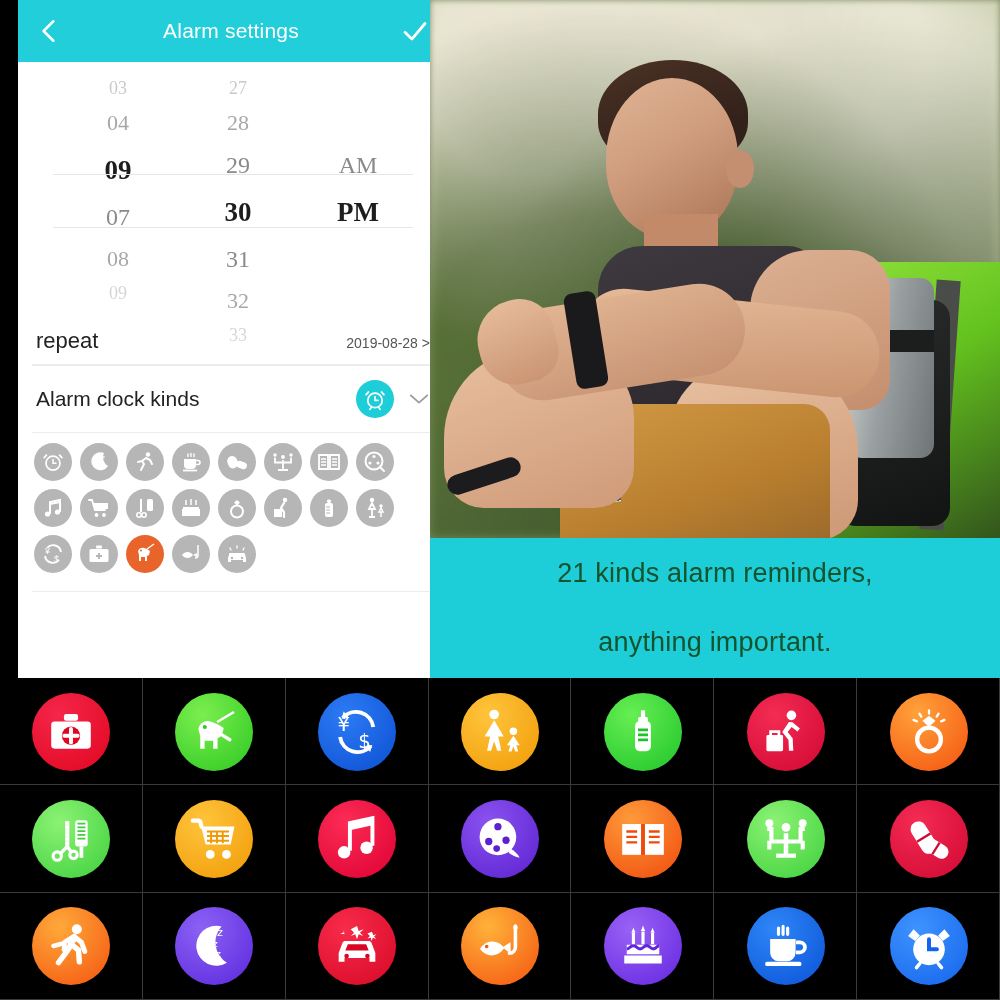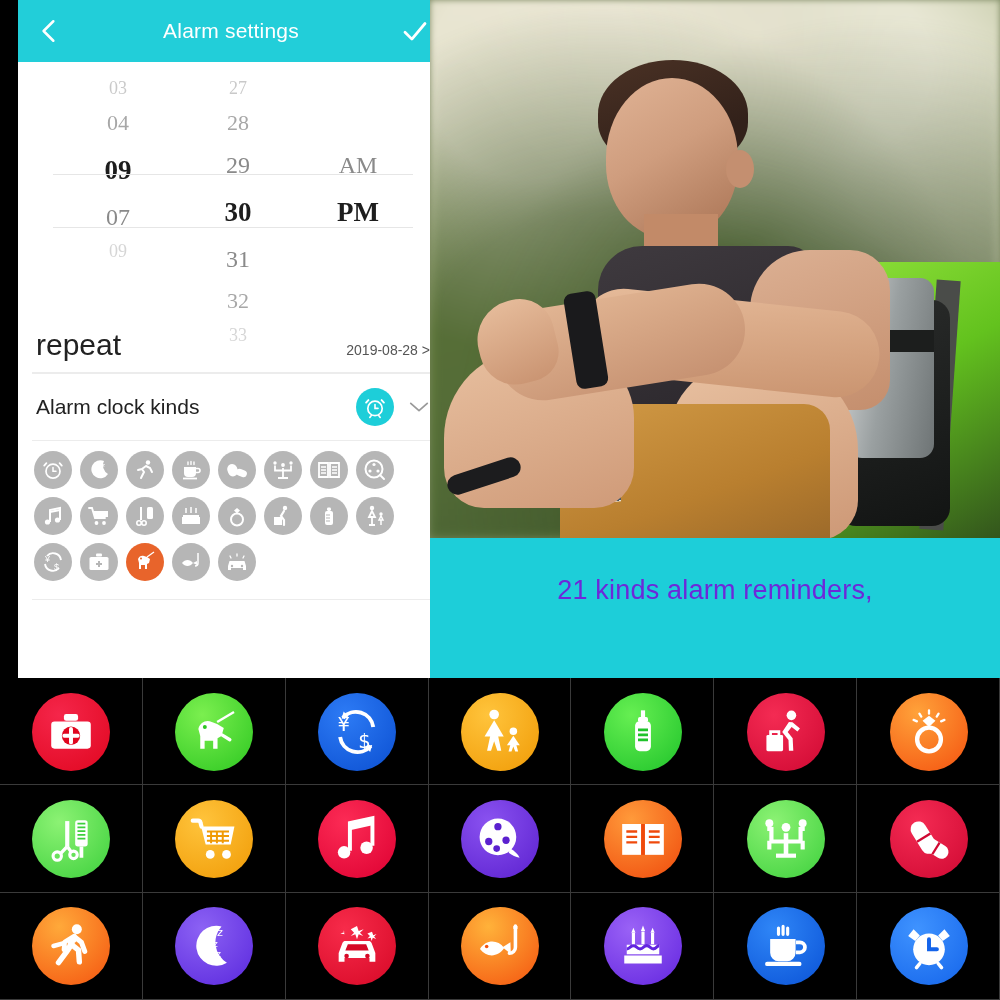--- a/index.html
+++ b/index.html
@@ -28,21 +28,21 @@
   .pcol .it.f1{opacity:.75;font-size:22px;}
   .pcol .it.sel{color:#1d1d1d;font-weight:700;font-size:27px;height:52px;}
   .pcol .it.last{opacity:.35;font-size:18px;height:26px;}
   .pcol .it.blank{color:transparent;}
   .sel-line{position:absolute;left:35px;right:35px;height:1px;background:#e6e6e6;}
   .sel-line.a{top:112px;}
   .sel-line.b{top:165px;}
 
   
   .repeat-row{display:flex;align-items:baseline;justify-content:space-between;padding:6px 18px 10px 18px;}
-  .repeat-label{font-size:30px;color:#222;}
+  .repeat-label{font-size:22px;color:#222;}
   .repeat-date{font-size:14px;color:#555;}
   .hr{height:1px;background:#ececec;margin:0 14px;}
   .days{display:flex;justify-content:space-between;padding:12px 16px 14px 16px;}
   .day{width:44px;height:44px;border-radius:50%;border:1.6px solid #2b2b2b;display:flex;align-items:center;justify-content:center;font-size:13px;color:#2b2b2b;box-sizing:border-box;background:#fff;}
 
   
   .label-row{display:flex;align-items:center;justify-content:space-between;padding:14px 18px 14px 18px;}
   .label-text{font-size:21px;color:#222;}
   .label-right{display:flex;align-items:center;gap:14px;}
   .chev{width:22px;height:14px;}
@@ -105,21 +105,21 @@
         background:linear-gradient(160deg,#2a2c2b 0%,#121413 100%);}
   .bottle{left:418px;top:278px;width:86px;height:180px;border-radius:14px;
         background:linear-gradient(100deg,#d4d6d6 0%,#9aa0a1 45%,#6e7475 100%);}
   .bottleCap{left:418px;top:330px;width:86px;height:22px;background:#1c1e1d;}
   .strap{left:498px;top:280px;width:24px;height:250px;background:#4a4c49;transform:rotate(4deg);}
   .band{left:16px;top:466px;width:76px;height:20px;border-radius:12px;transform:rotate(-18deg);background:#1c1c1e;}
   .blurwrap{position:absolute;inset:0;filter:blur(0.6px);}
 
   .caption{position:absolute;left:0;top:538px;width:570px;height:140px;background:#1dced9;
     display:flex;align-items:center;justify-content:center;}
-  .caption p{margin:0;color:#6d28d9;font-size:27px;line-height:1.28;text-align:center;letter-spacing:.2px;}
+  .caption p{margin:0;color:#14532d;font-size:27px;line-height:1.28;text-align:center;letter-spacing:.2px;}
 
   
   .grid{position:absolute;left:0;top:678px;width:1000px;height:322px;background:#000;
     display:grid;grid-template-columns:repeat(7,1fr);grid-template-rows:repeat(3,1fr);}
   .cell{position:relative;display:flex;align-items:center;justify-content:center;
     box-shadow:inset -1px 0 0 #3a3a3a, inset 0 -1px 0 #3a3a3a;}
   .bub{width:78px;height:78px;border-radius:50%;display:flex;align-items:center;justify-content:center;}
   .bub svg{width:50px;height:50px;fill:#fff;}
 </style>
 </head>
@@ -147,20 +147,21 @@
 
       <div class="picker">
         <div class="sel-line a"></div>
         <div class="sel-line b"></div>
         <div class="picker-cols">
           <div class="pcol">
             <div class="it f0">03</div>
             <div class="it f1">04</div>
             <div class="it sel">09</div>
             <div class="it">07</div>
+            <div class="it f1">08</div>
             <div class="it last">09</div>
           </div>
           <div class="pcol">
             <div class="it f0">27</div>
             <div class="it f1">28</div>
             <div class="it">29</div>
             <div class="it sel">30</div>
             <div class="it">31</div>
             <div class="it f1">32</div>
             <div class="it last">33</div>
@@ -387,20 +388,21 @@
           <div class="pf armL"></div>
           <div class="pf watch"></div>
           <div class="pf hand"></div>
           <div class="pf band"></div>
         </div>
       </div>
       <div class="caption">
         <p>
           <span>21 kinds alarm reminders,</span><br>
           <br>
+          <span>anything important.</span>
         </p>
       </div>
     </div>
   </div>
 
   <div class="grid">
 
     <div class="cell">
         <div class="bub" style="background:radial-gradient(circle at 35% 28%,#f5264a,#e0061f)">
       <svg viewBox="0 0 24 24">

